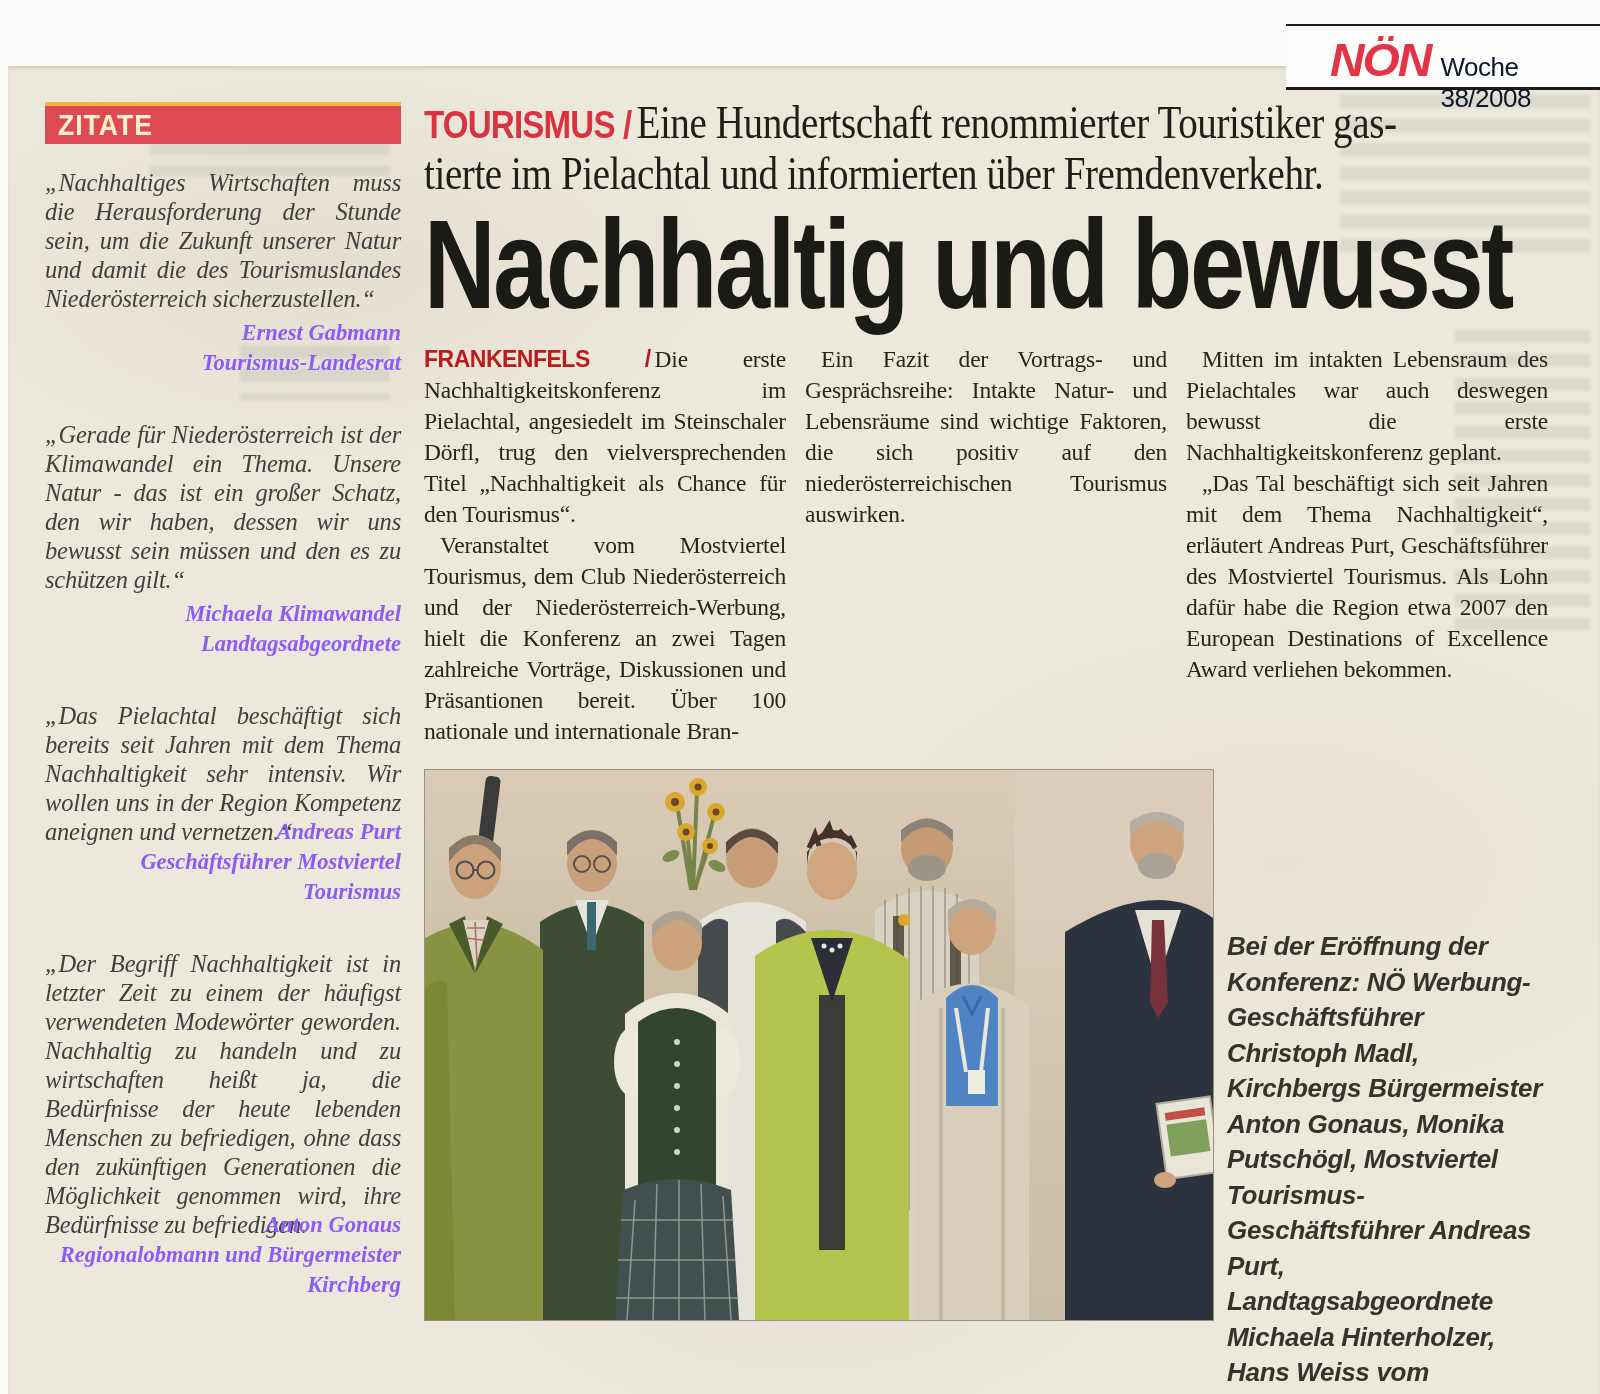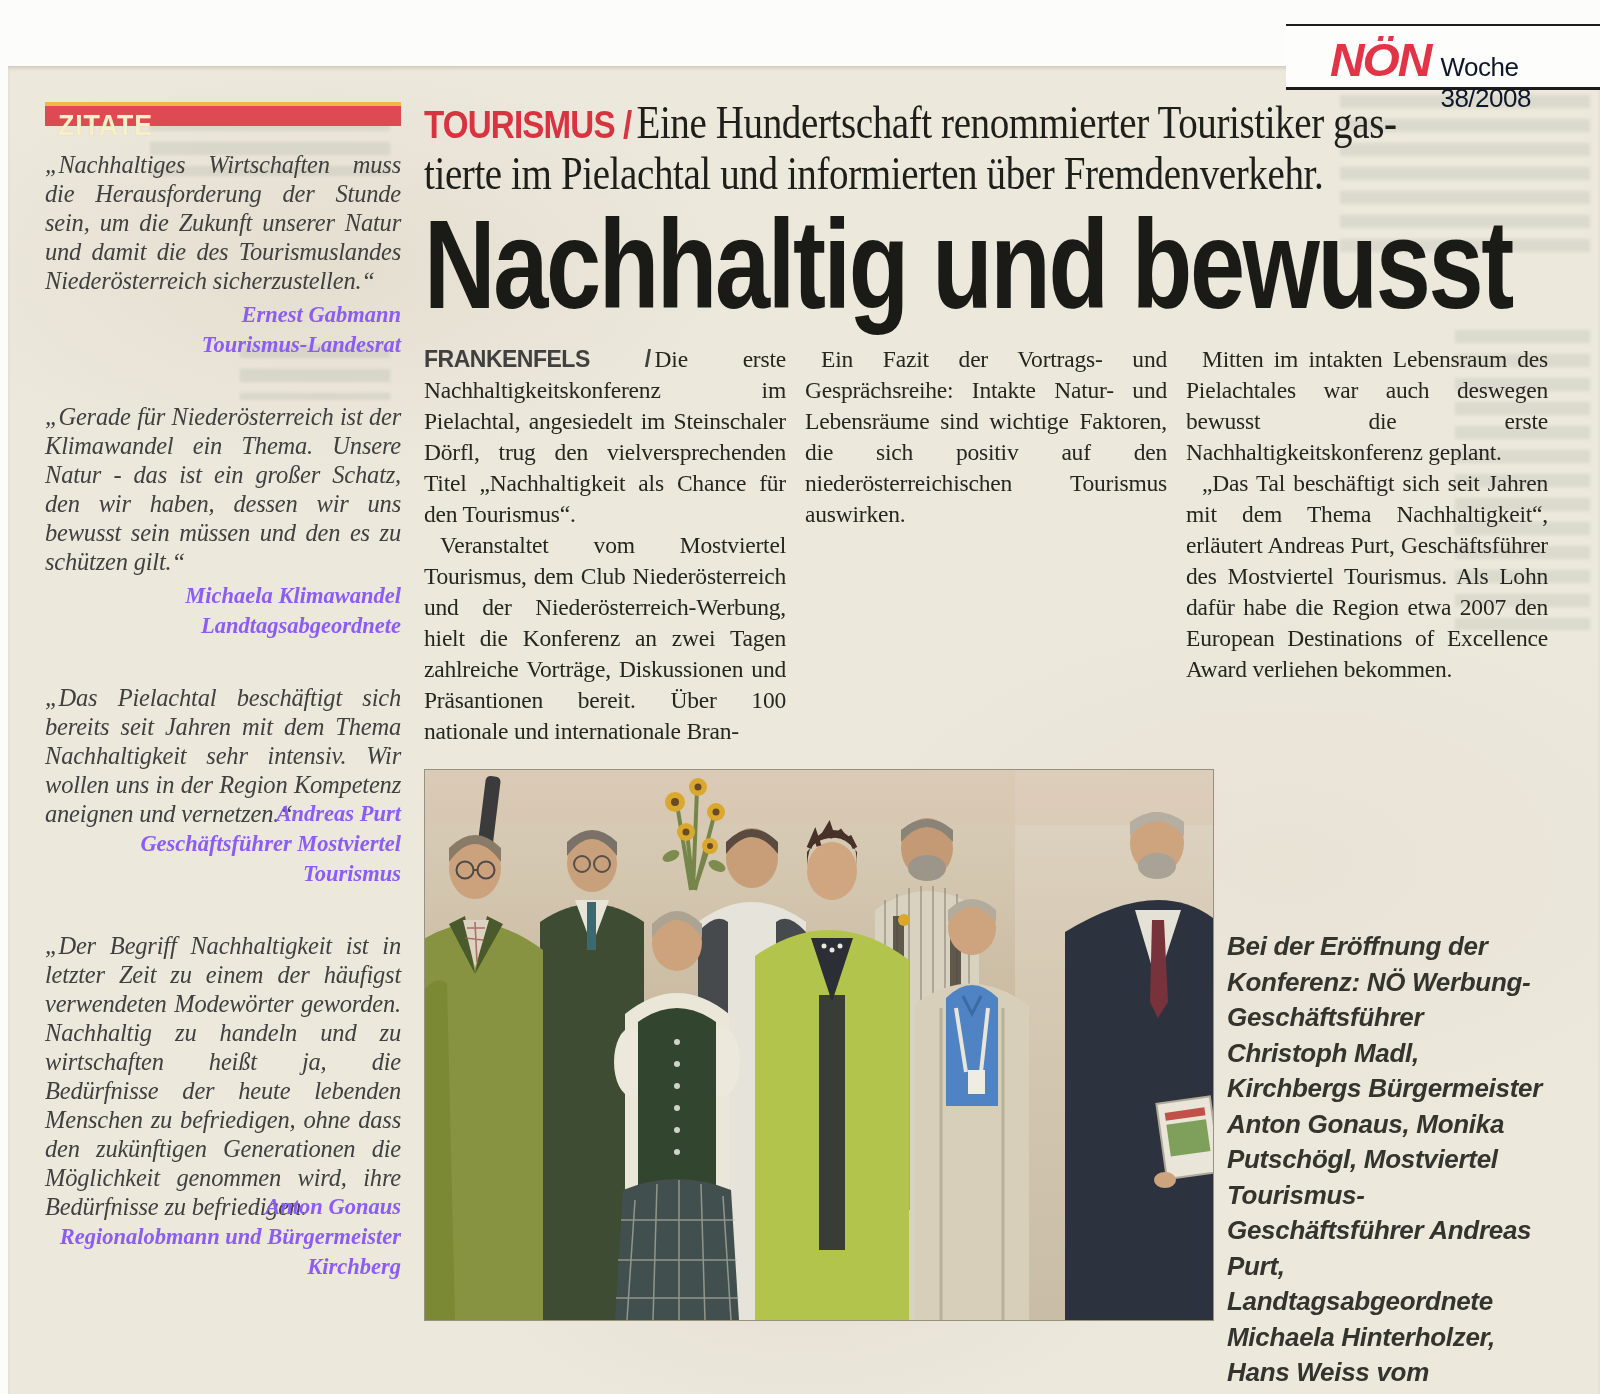--- a/index.html
+++ b/index.html
@@ -47,21 +47,21 @@
   }
   .non-issue{
     font-family:"Liberation Sans", sans-serif;
     font-weight:normal;font-size:26px;color:#0f172a;
     letter-spacing:-0.5px;
   }
   
   .zitate{position:absolute;left:45px;top:102px;width:356px;}
   .zitate-bar{
     background:#dd4a52;border-top:4px solid #ecb942;
-    height:24px;box-sizing:border-box;
+    height:42px;box-sizing:border-box;
     padding:4px 0 0 13px;
   }
   .zitate-bar span{
     display:inline-block;
     font-family:"Liberation Sans", sans-serif;
     font-weight:bold;font-size:29px;line-height:31px;
     color:#f7eecb;letter-spacing:1px;
     transform:scaleX(.92);transform-origin:left top;
     text-shadow:0 0 1px rgba(230,170,60,.6);
   }
@@ -100,21 +100,21 @@
   }
   .bodycols{margin-top:24px;display:flex;gap:19px;}
   .bodycols .col{flex:1 1 0;}
   .bodycols p{
     margin:0;font-size:23.5px;line-height:31px;text-align:justify;
     color:#262620;letter-spacing:-0.2px;
   }
   .bodycols p.indent{text-indent:16px;}
   .lead-in{
     font-family:"Liberation Sans", sans-serif;
-    font-weight:bold;font-size:23px;color:#404040;
+    font-weight:bold;font-size:23px;color:#b91c1c;
     letter-spacing:-0.5px;padding-right:4px;
   }
   
   .photo-row{margin-top:22px;display:flex;}
   .photo-frame{
     width:788px;height:550px;flex:0 0 auto;
     border:1px solid #97927f;box-sizing:content-box;
     background:#c9bba3;
   }
   .photo-frame svg{display:block;width:100%;height:100%;}

